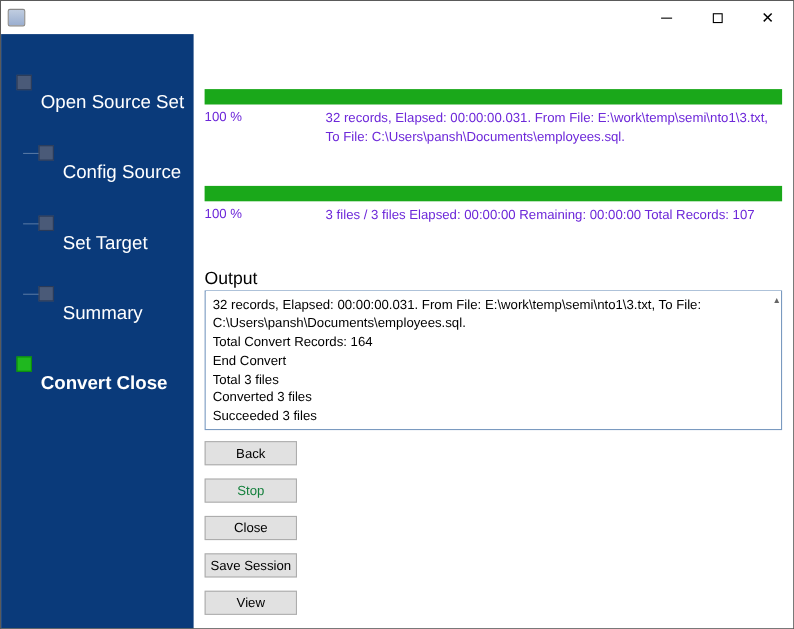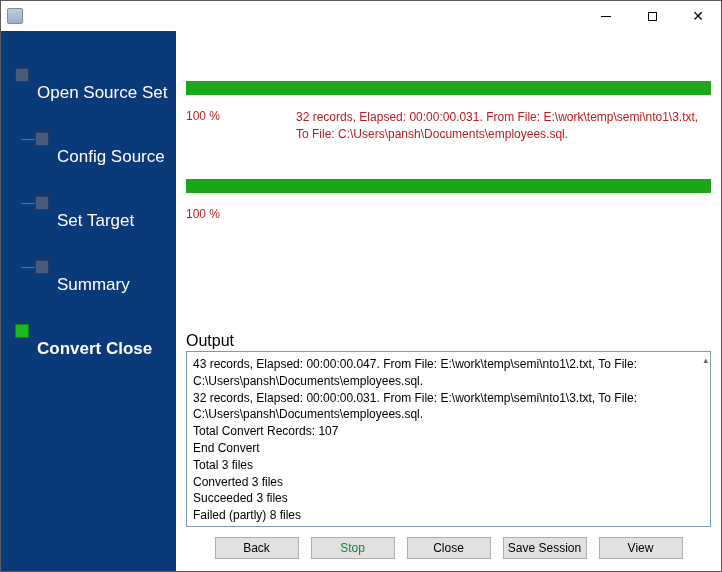--- a/index.html
+++ b/index.html
@@ -22,27 +22,27 @@
 .tree-item.child { padding-left: 34px; }
 .tree-item.child::before { content: ""; position: absolute; left: 20px; top: 50%; width: 14px; height: 1px; background: rgba(255,255,255,0.3); }
 .tree-box { width: 14px; height: 14px; background: #4a5a78; border: 1px solid #2a3a58; margin-right: 8px; flex-shrink: 0; }
 .tree-box.active { background: #1fb81f; border-color: #0a8a0a; }
 .tree-label { font-size: 17px; margin-top: 36px; }
 .tree-item.active .tree-label { font-weight: bold; }
 .main-panel { flex: 1; background: #fff; padding: 0 10px 8px 10px; display: flex; flex-direction: column; min-height: 0; }
 .content-upper { flex: 1; padding-top: 50px; }
 .progress-block { margin-bottom: 36px; }
 .progress-bar { height: 14px; background: #1aa81a; width: 100%; }
-.progress-info { display: flex; gap: 40px; margin-top: 14px; font-size: 12px; color: #b91c1c; }
+.progress-info { display: flex; gap: 40px; margin-top: 4px; font-size: 12px; color: #6d28d9; }
 .prog-pct { width: 70px; flex-shrink: 0; }
 .prog-rest { flex: 1; line-height: 1.4; }
 .output-label { font-size: 16px; margin-top: 6px; margin-bottom: 1px; }
 .output-box { border: 1px solid #7a9ac0; height: 176px; padding: 4px 6px; font-size: 12px; line-height: 1.4; overflow-y: auto; position: relative; background: #fff; }
 .scroll-hint { position: absolute; right: 2px; top: 2px; color: #666; font-size: 9px; }
-.button-row { display: flex; justify-content: center; gap: 12px; padding: 10px 0 4px 0; }
+.button-row { display: flex; justify-content: center; gap: 12px; padding: 10px 0 4px 0; flex-direction: column; }
 .btn { width: 84px; height: 22px; border: 1px solid #adadad; background: #e1e1e1; font-size: 12px; cursor: pointer; font-family: inherit; }
 .btn:disabled { color: #15803d; cursor: default; }
 </style>
 </head>
 <body>
 
 <div class="window">
 
   <div class="titlebar">
     <div class="titlebar-left">
@@ -98,31 +98,31 @@
           <div class="progress-info">
             <div class="prog-pct">100 %</div>
             <div class="prog-rest">32 records,   Elapsed: 00:00:00.031.   From File: E:\work\temp\semi\nto1\3.txt,   To File: C:\Users\pansh\Documents\employees.sql.</div>
           </div>
         </div>
 
         <div class="progress-block">
           <div class="progress-bar"></div>
           <div class="progress-info">
             <div class="prog-pct">100 %</div>
+            <div class="prog-rest">3 files / 3 files   Elapsed: 00:00:00   Remaining: 00:00:00   Total Records: 107</div>
           </div>
         </div>
 
       </div>
 
       <div class="output-label">Output</div>
       <div class="output-box" id="output-box">
         <span class="scroll-hint">▴</span>
-      <div>43 records,   Elapsed: 00:00:00.047.   From File: E:\work\temp\semi\nto1\2.txt,   To File: C:\Users\pansh\Documents\employees.sql.</div>
           <div>32 records,   Elapsed: 00:00:00.031.   From File: E:\work\temp\semi\nto1\3.txt,   To File: C:\Users\pansh\Documents\employees.sql.</div>
-          <div>Total Convert Records: 107</div>
+          <div>Total Convert Records: 164</div>
           <div>End Convert</div>
           <div>Total 3 files</div>
           <div>Converted 3 files</div>
           <div>Succeeded 3 files</div>
           <div>Failed (partly) 8 files</div>
           <div style="color: rgb(0, 0, 0);">|</div>
         </div>
 
       <div class="button-row">
         <button class="btn">Back</button>

